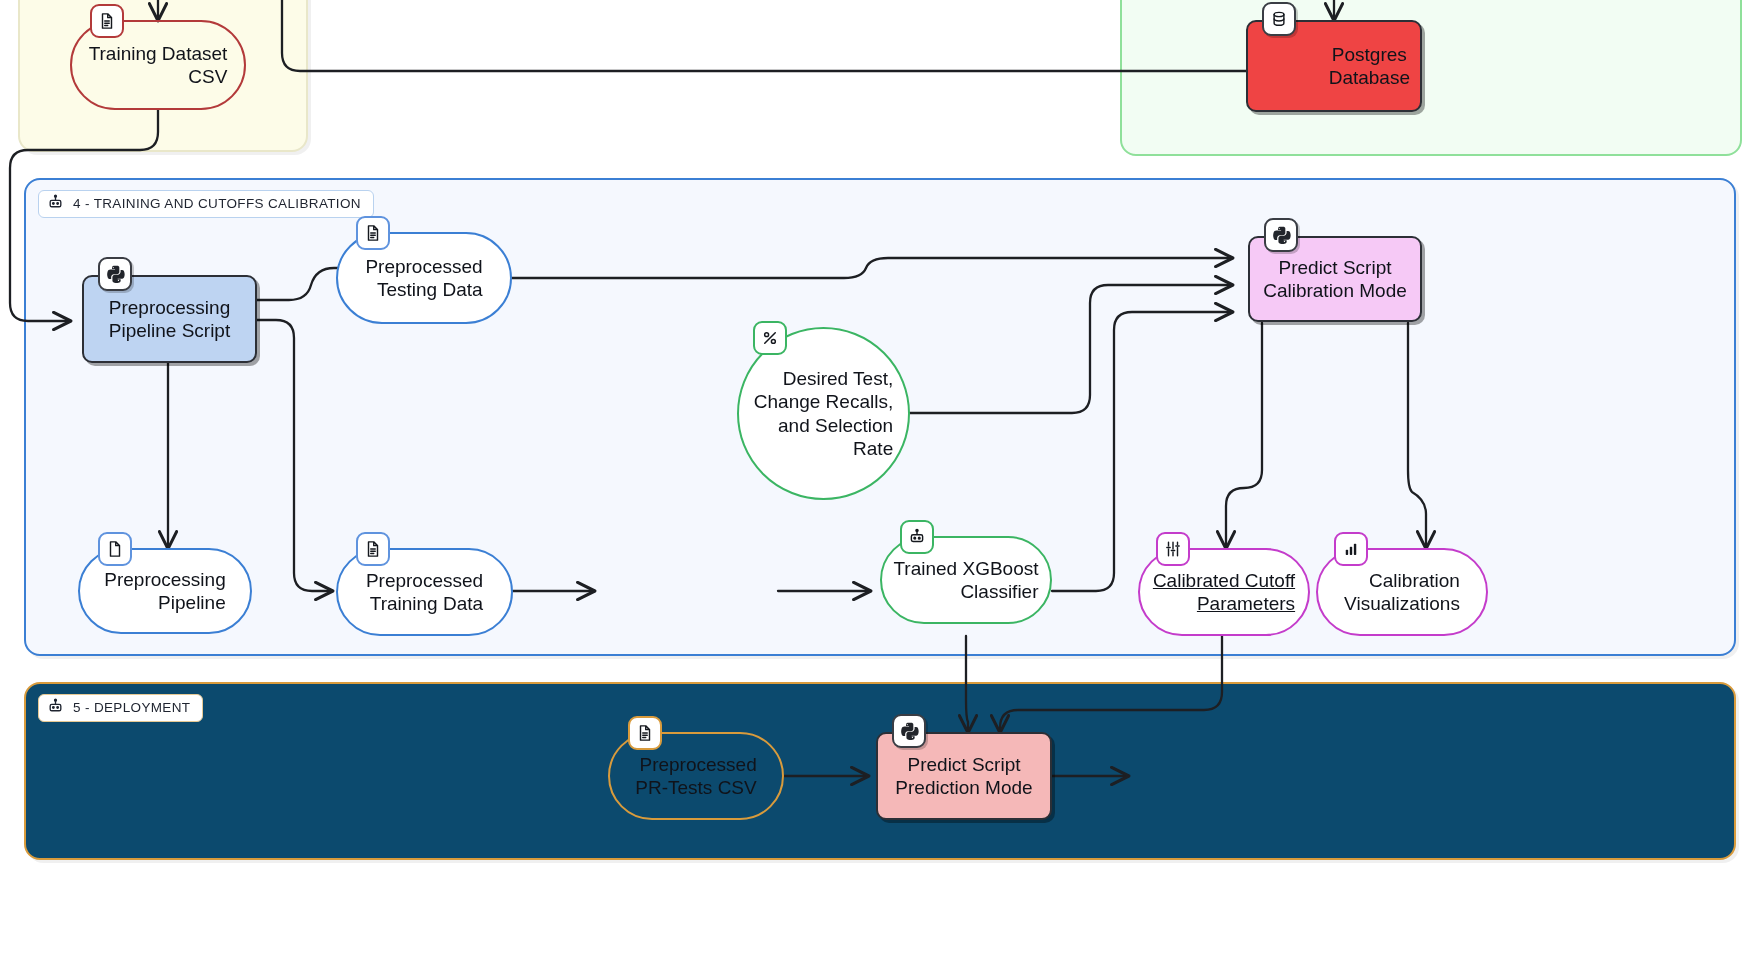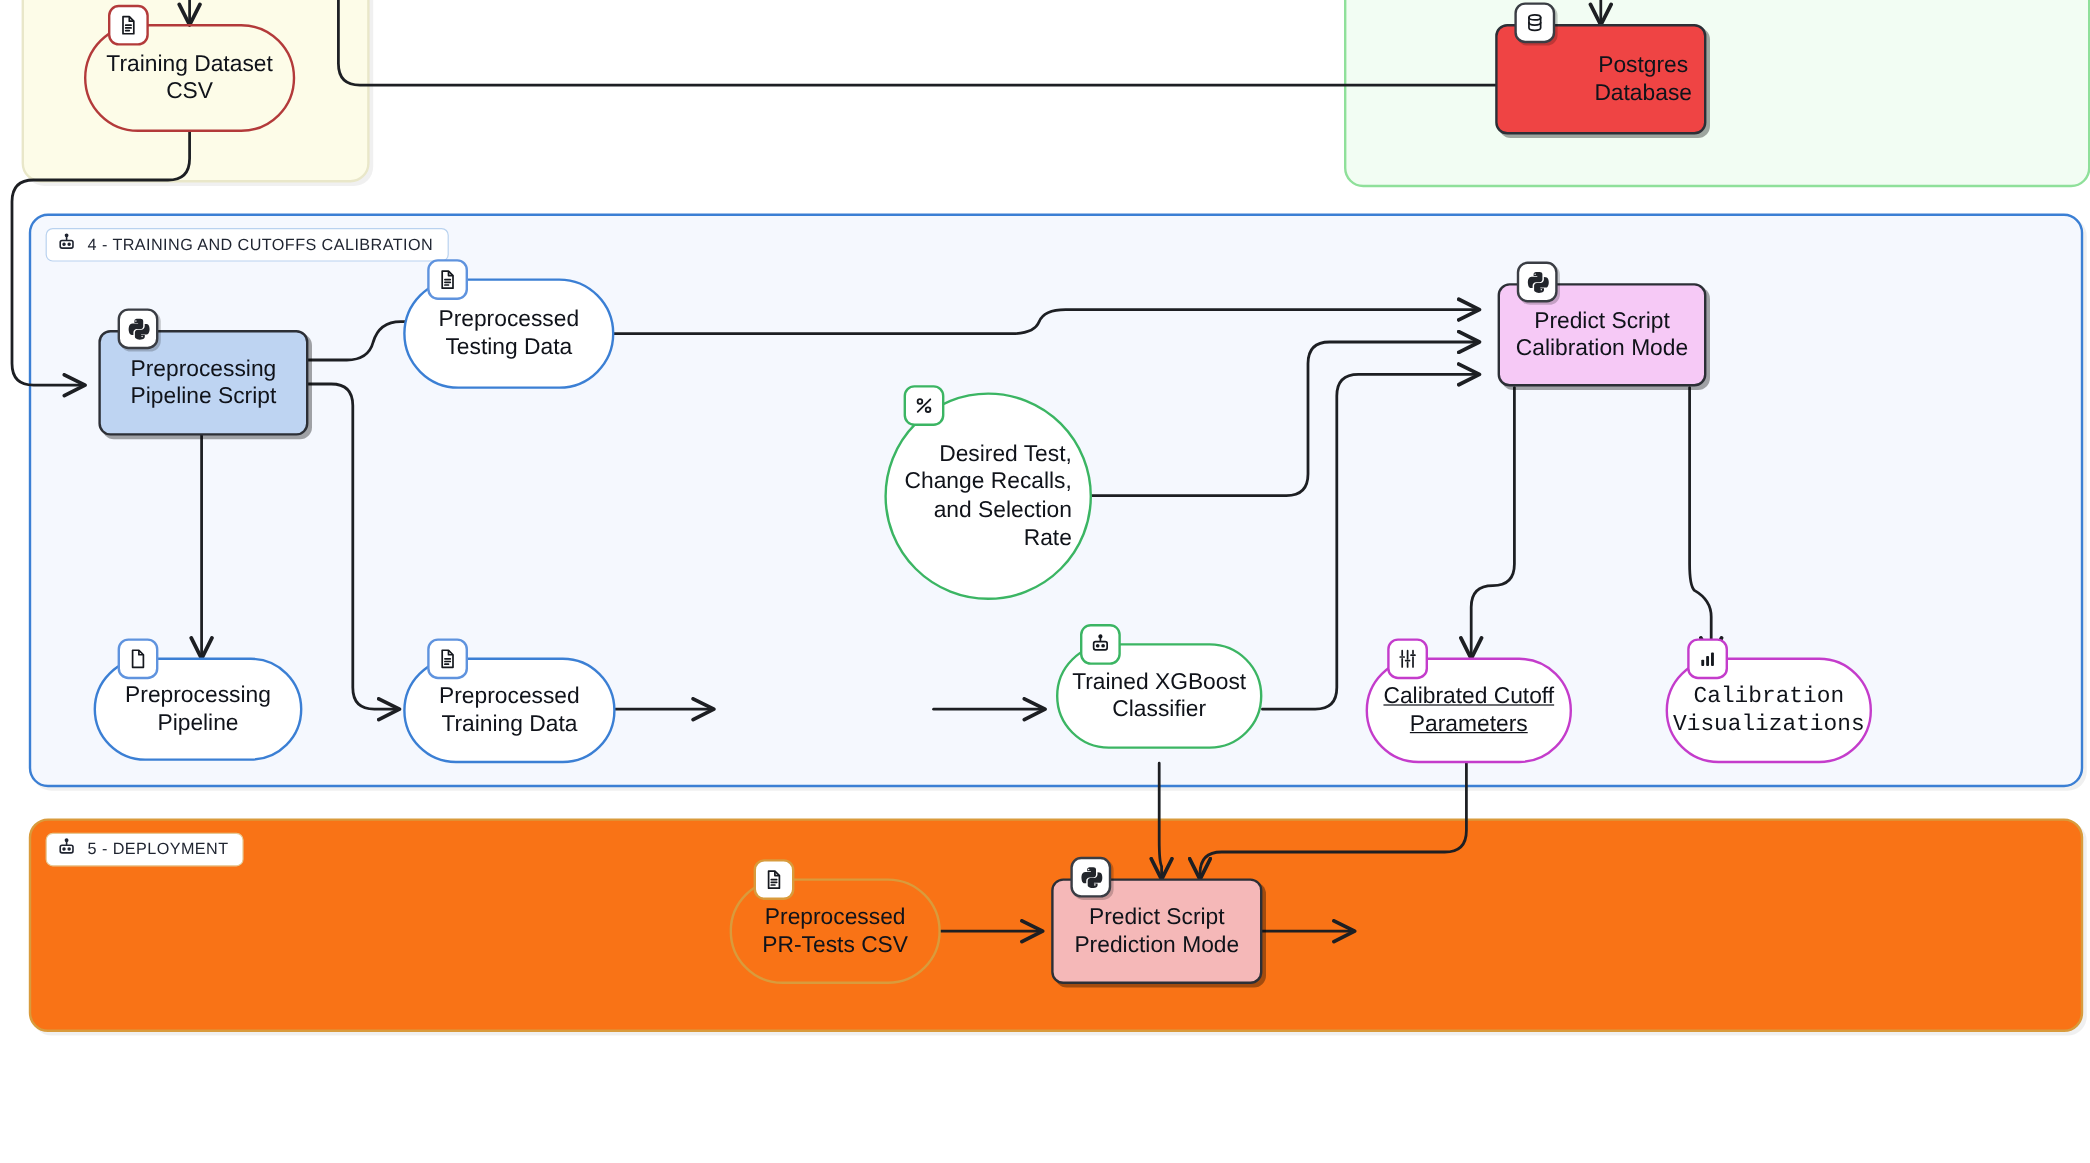--- a/index.html
+++ b/index.html
@@ -8,36 +8,36 @@
   svg.layer{position:absolute;left:0;top:0;width:1742px;height:969px;overflow:visible;}
   .edges{pointer-events:none;}
 
   
   .group{position:absolute;box-sizing:border-box;}
   .grp-ingest{left:18px;top:-120px;width:290px;height:272px;background:#fdfce8;border:2px solid #e9e7c9;border-radius:16px;
               box-shadow:3px 3px 0 rgba(0,0,0,.06);}
   .grp-storage{left:1120px;top:-120px;width:622px;height:276px;background:#f2fdf3;border:2px solid #8fe09a;border-radius:16px;}
   .grp-train{left:24px;top:178px;width:1712px;height:478px;background:#f5f8fe;border:2px solid #3b7fd4;border-radius:16px;
              box-shadow:3px 3px 0 rgba(0,0,0,.06);}
-  .grp-deploy{left:24px;top:682px;width:1712px;height:178px;background:#f97316;border:2px solid #d99b3c;border-radius:16px;
+  .grp-deploy{left:24px;top:682px;width:1712px;height:178px;background:#0c4a6e;border:2px solid #d99b3c;border-radius:16px;
               box-shadow:3px 3px 0 rgba(0,0,0,.06);}
 
   .grp-label{position:absolute;display:flex;align-items:center;gap:9px;height:26px;padding:0 12px 0 8px;
              background:#ffffff;border-radius:6px;font-size:13.5px;letter-spacing:.35px;color:#1f2430;white-space:nowrap;text-align:center;}
   .grp-label .txt{line-height:1;}
   .lbl-train{left:12px;top:10px;border:1.5px solid #b9d2ef;}
   .lbl-deploy{left:12px;top:10px;border:1.5px solid #e6c994;}
 
   
   .node{position:absolute;box-sizing:border-box;display:flex;align-items:center;justify-content:center;
         text-align:center;font-size:19px;line-height:1.22;color:#10131a;padding:6px 10px;}
   .node .lines{white-space:pre-line;}
 
   .rect{border-radius:10px;border:2px solid #2c2f36;box-shadow:3px 3px 0 rgba(0,0,0,.35);}
-  .stadium{border-radius:999px;}
+  .stadium{border-radius:999px;text-align:right;}
   .circle{border-radius:50%;text-align:right;}
 
   .fill-blue{background:#bed4f2;}
   .fill-green{background:#b6f0c2;}
   .fill-pink{background:#f6c9f6;border-color:#2c2f36;}
   .fill-salmon{background:#f5b8b8;border-color:#2c2f36;}
   .fill-lblue{background:#ef4444;justify-content:flex-end;}
 
   .out-blue{border:2px solid #3b7fd4;background:#ffffff;}
   .out-green{border:2px solid #3bb563;background:#ffffff;}
@@ -253,21 +253,21 @@
     <div class="badge bdg-magenta" style="left:16px;top:-18px;">
       <svg width="18" height="18" viewBox="0 0 24 24" fill="none" stroke="#15181e" stroke-width="1.9" stroke-linecap="round">
         <path d="M6 3v5M6 12v9M12 3v9M12 16v5M18 3v3M18 10v11"></path>
         <path d="M3.8 10h4.4M9.8 14h4.4M15.8 8h4.4"></path>
       </svg>
     </div>
     <div class="lines">Calibrated Cutoff
 Parameters</div>
   </div>
 
-  <div class="node stadium out-magenta" style="left:1388px;top:548px;width:172px;height:88px;font-family:Liberation Mono, monospace;">
+  <div class="node stadium out-magenta" style="left:1316px;top:548px;width:172px;height:88px;">
     <div class="badge bdg-magenta" style="left:16px;top:-18px;">
       <svg width="18" height="18" viewBox="0 0 24 24" fill="#15181e">
         <rect x="5" y="13" width="3.2" height="7" rx="1"></rect>
         <rect x="10.4" y="9" width="3.2" height="11" rx="1"></rect>
         <rect x="15.8" y="5" width="3.2" height="15" rx="1"></rect>
       </svg>
     </div>
     <div class="lines">Calibration
 Visualizations</div>
   </div>

